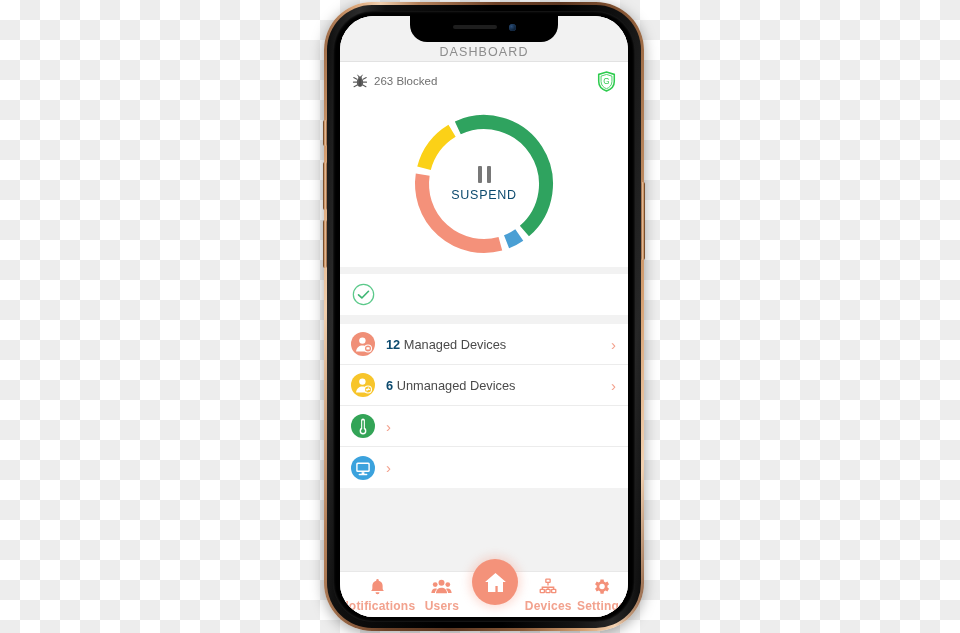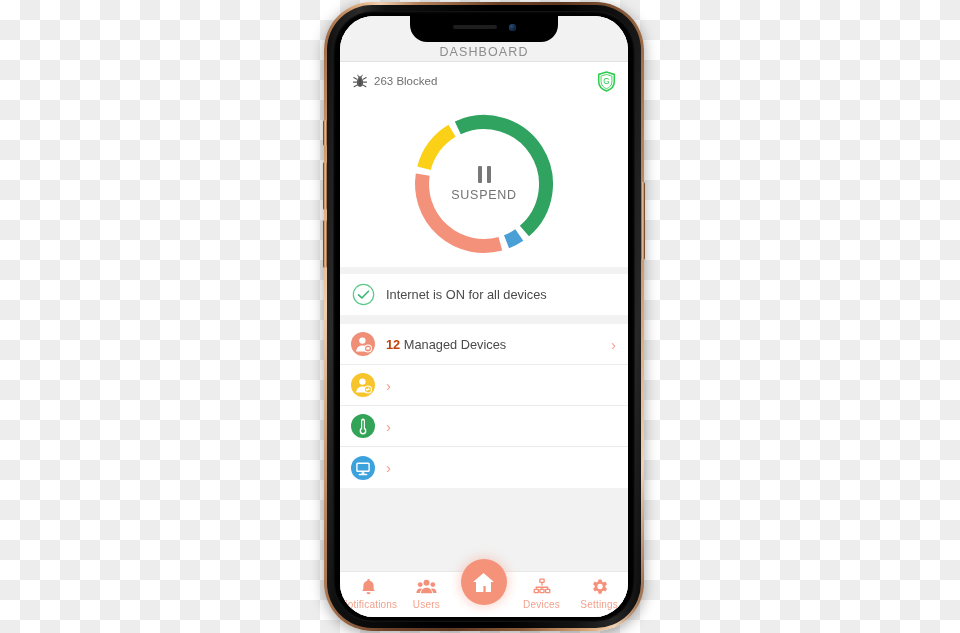--- a/index.html
+++ b/index.html
@@ -92,45 +92,45 @@
     background:#fff; flex:0 0 auto; height:167px;
     display:flex; align-items:center; justify-content:center; position:relative;
   }
   #donut-wrap{ position:relative; width:142px; height:142px; }
   #donut-center{
     position:absolute; inset:0; display:flex; flex-direction:column;
     align-items:center; justify-content:center; gap:5px;
   }
   #pause-icon{ display:flex; gap:5px; }
   #pause-icon i{ display:block; width:4px; height:17px; background:#787878; border-radius:1px; }
-  #suspend-label{ font-size:12.5px; color:#737373; letter-spacing:.7px; }
+  #suspend-label{ font-size:12.5px; color:#0c4a6e; letter-spacing:.7px; }
 
   
   #cards{ flex:1 1 auto; background:#f2f2f2; padding-top:7px; overflow:hidden; }
   .card{ background:#fff; margin:0 0 9px 0; }
   .row{
     height:41px; display:flex; align-items:center; padding:0 10px 0 11px;
     border-bottom:1px solid #ececec; background:#fff;
   }
   .row:last-child{ border-bottom:none; }
   .row-icon{ width:24px; height:24px; flex:0 0 24px; margin-right:11px;
     display:flex; align-items:center; justify-content:center; }
   .row-label{ font-size:12.8px; color:#4a4a4a; flex:1 1 auto; }
-  .row-label b{ font-weight:700; color:#c2410c; }
+  .row-label b{ font-weight:700; color:#0c4a6e; }
   .chev{ color:#f3a08c; font-size:15px; font-weight:300; line-height:1;
          flex:0 0 auto; padding-right:2px; }
 
   
   #tabbar{
     height:46px; flex:0 0 auto; background:#fff; border-top:1px solid #e8e8e8;
     display:flex; align-items:flex-start; position:relative; padding-top:5px;
   }
   .tab{ flex:1 1 0; display:flex; flex-direction:column; align-items:center;
         gap:3px; }
-  .tab-label{ font-size:10px; color:#f2a28e; letter-spacing:.2px; }
+  .tab-label{ font-size:12px; color:#f2a28e; letter-spacing:.2px;font-weight:bold; }
   #tab-home{ position:relative; }
   #home-bubble{
     position:absolute; left:50%; transform:translateX(-50%); top:-18px;
     width:46px; height:46px; border-radius:50%; background:#f4927a;
     display:flex; align-items:center; justify-content:center;
     box-shadow:0 0 10px 3px rgba(244,146,122,.30);
   }
   #home-spacer{ width:46px; height:30px; }
   svg{ display:block; }
 </style>
@@ -209,21 +209,20 @@
       <div id="cards">
 
         <div class="card">
           <div class="row">
             <span class="row-icon">
               <svg width="23" height="23" viewBox="0 0 24 24">
                 <circle cx="12" cy="12" r="10.6" fill="none" stroke="#5bc98a" stroke-width="1.3"></circle>
                 <path d="M6.8 12.3 L10.3 15.6 L17.2 8.6" fill="none" stroke="#3eb673" stroke-width="1.7" stroke-linecap="round" stroke-linejoin="round"></path>
               </svg>
             </span>
-            <span class="row-label">Internet is ON for all devices</span>
           </div>
         </div>
 
         <div class="card">
 
           <div class="row">
             <span class="row-icon">
               <svg width="24" height="24" viewBox="0 0 24 24">
                 <circle cx="12" cy="12" r="12" fill="#f08f77"></circle>
                 <circle cx="11.4" cy="8.6" r="3.2" fill="#fff"></circle>
@@ -242,20 +241,23 @@
           <div class="row">
             <span class="row-icon">
               <svg width="24" height="24" viewBox="0 0 24 24">
                 <circle cx="12" cy="12" r="12" fill="#f7c52b"></circle>
                 <circle cx="11.4" cy="8.6" r="3.2" fill="#fff"></circle>
                 <path d="M5 19.4 C5.6 15.4 8.4 13.6 11.4 13.6 C14.4 13.6 17.2 15.4 17.8 19.4 Z" fill="#fff"></path>
                 <circle cx="17" cy="16.4" r="4" fill="#fff"></circle>
                 <circle cx="17" cy="16.4" r="3" fill="#f7c52b"></circle>
                 <path d="M15.2 16.4 h3.6 M17.6 14.8 l-1.8 3.2" stroke="#fff" stroke-width="1" stroke-linecap="round"></path>
               </svg>
+            </span>
+            <span class="row-label">
+              <b>6</b><span> Unmanaged Devices</span>
             </span>
             <span class="chev">›</span>
           </div>
 
           <div class="row">
             <span class="row-icon">
               <svg width="24" height="24" viewBox="0 0 24 24">
                 <circle cx="12" cy="12" r="12" fill="#33a457"></circle>
                 <rect x="10.1" y="4.4" width="3.8" height="11.4" rx="1.9" fill="#fff"></rect>
                 <circle cx="12" cy="17" r="3.4" fill="#fff"></circle>

